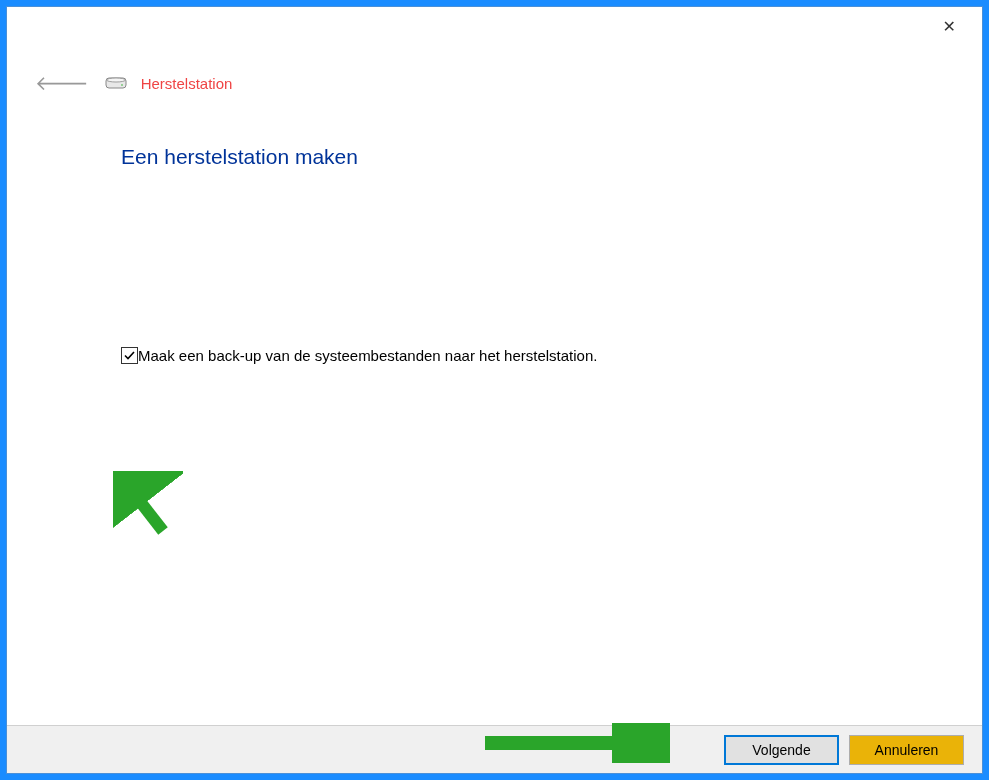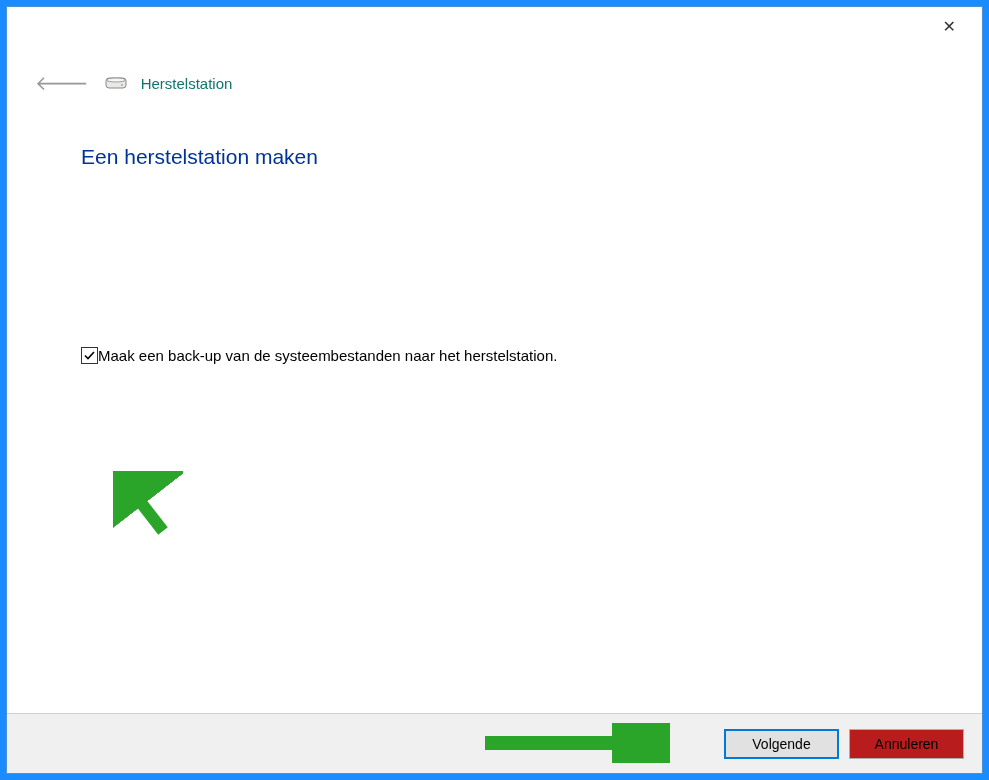--- a/index.html
+++ b/index.html
@@ -54,26 +54,27 @@
       user-select: none;
       padding: 2px;
     }
     .drive-icon {
       width: 22px;
       height: 14px;
       display: inline-block;
     }
     .page-title {
       font-size: 15px;
-      color: #0f766e;
+      color: #ef4444;
       font-weight: 400;
     }
     .content {
       flex: 1;
       padding: 0 74px;
+      margin-left: 40px;
     }
     .heading {
       font-size: 21px;
       color: #003399;
       font-weight: 400;
       margin-top: 48px;
       margin-bottom: 52px;
     }
     .desc {
       font-size: 15px;
@@ -115,32 +116,32 @@
     .arrow-annotation-2 {
       position: absolute;
       top: 723px;
       left: 475px;
       width: 195px;
       height: 40px;
     }
     .footer {
       border-top: 1px solid #d0d0d0;
       background: #f0f0f0;
-      height: 60px;
+      height: 48px;
       display: flex;
       align-items: center;
       justify-content: flex-end;
       padding-right: 18px;
       gap: 10px;
     }
     .btn {
       min-width: 115px;
       height: 30px;
       border: 1px solid #adadad;
-      background: #b91c1c;
+      background: #eab308;
       font-size: 14px;
       font-family: inherit;
       cursor: pointer;
       display: flex;
       align-items: center;
       justify-content: center;
     }
     .btn-primary {
       border: 2px solid #0078d7;
       background: #e1e1e1;

